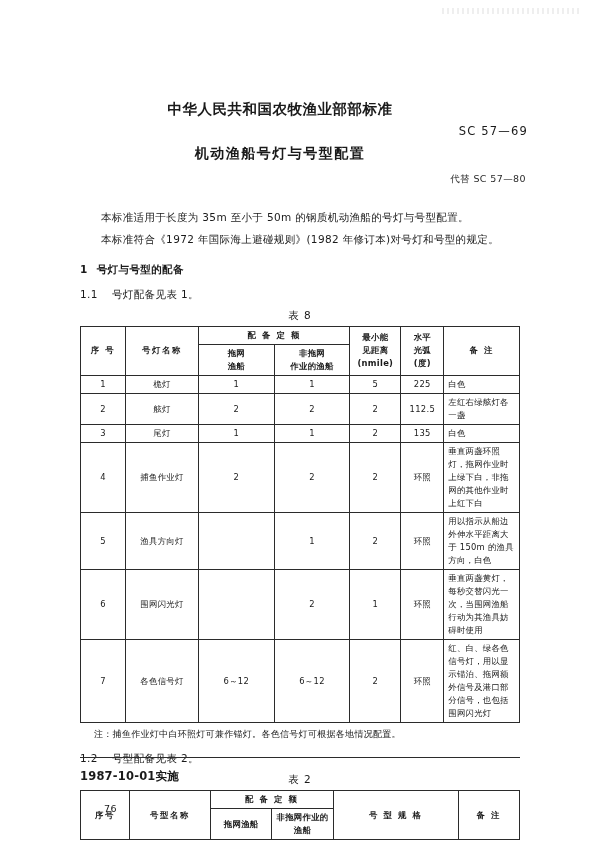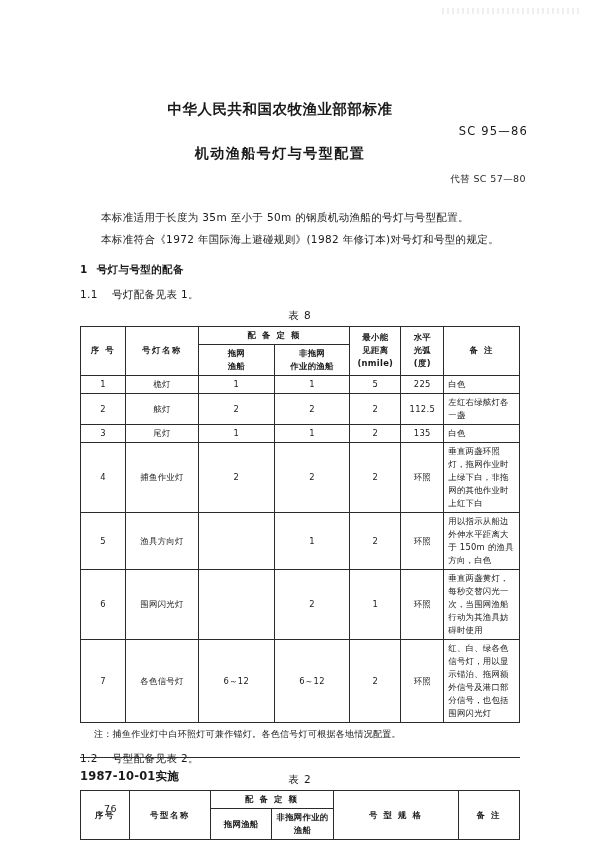--- a/index.html
+++ b/index.html
@@ -188,21 +188,21 @@
 </head>
 <body>
 
 <div class="page">
 
   <div class="scan-artifact"></div>
 
   <div class="masthead">
     <div class="ministry-line">中华人民共和国农牧渔业部部标准</div>
 
-    <div class="doc-number">SC 95—86</div>
+    <div class="doc-number">SC 57—69</div>
 
     <div class="std-title">机动渔船号灯与号型配置</div>
 
     <div class="replaces">代替 SC 57—80</div>
   </div>
 
   <div class="intro">
     <p>本标准适用于长度为 35m 至小于 50m 的钢质机动渔船的号灯与号型配置。</p>
     <p>本标准符合《1972 年国际海上避碰规则》(1982 年修订本)对号灯和号型的规定。</p>
   </div>

